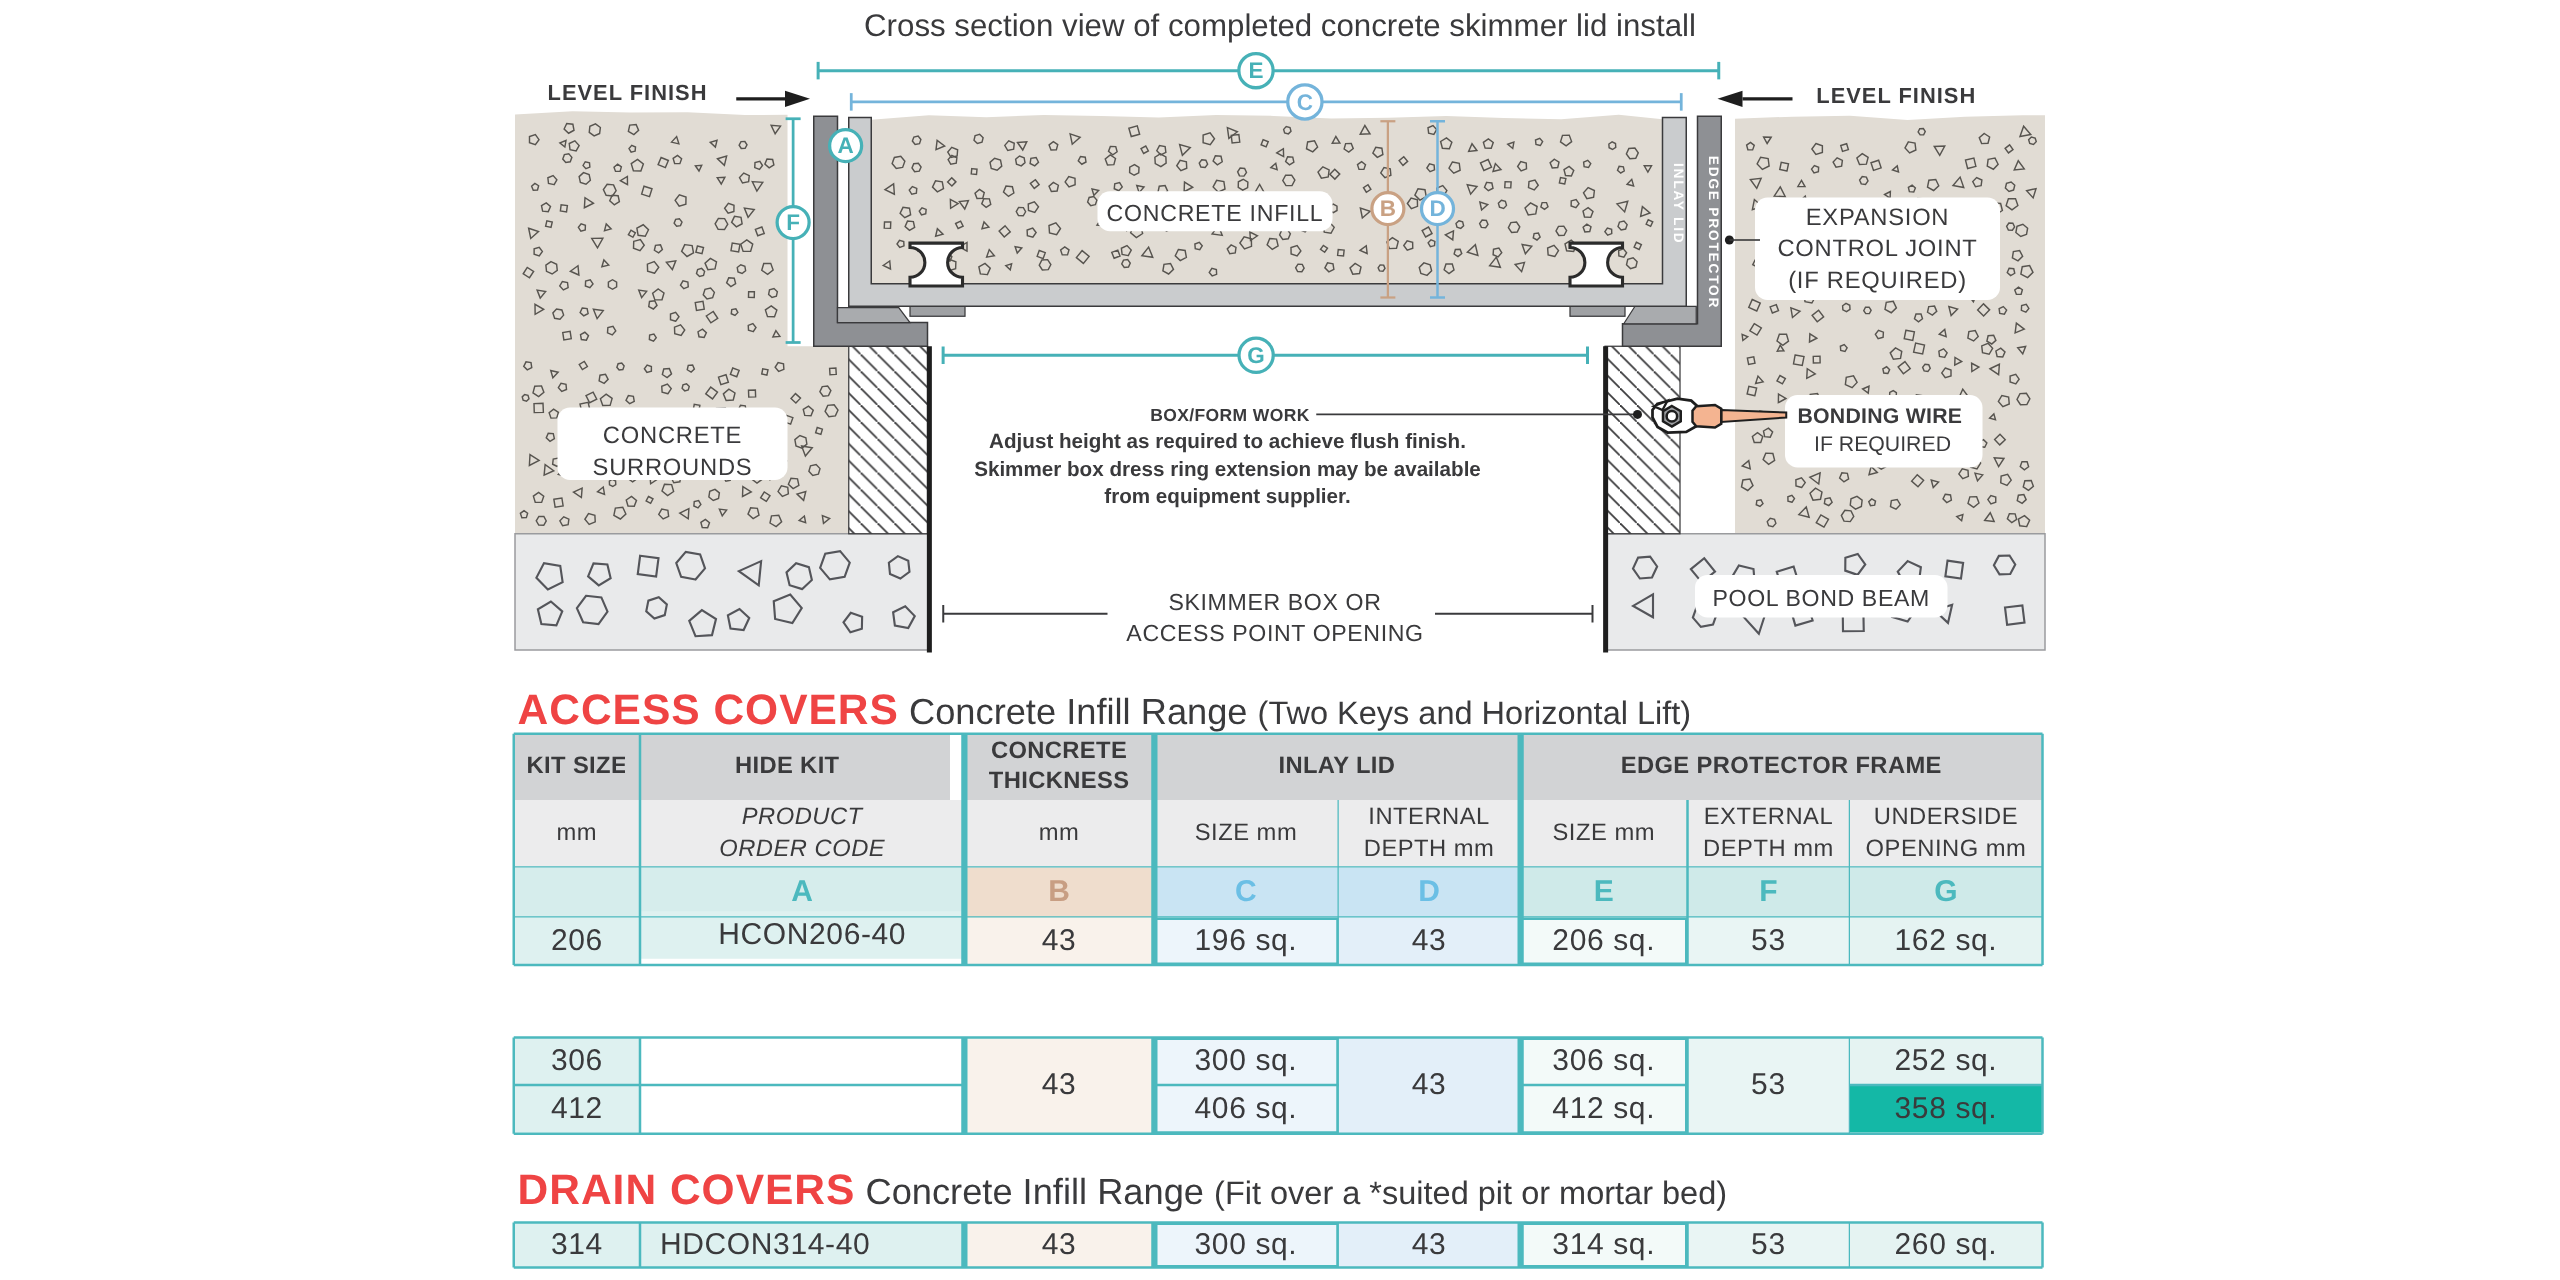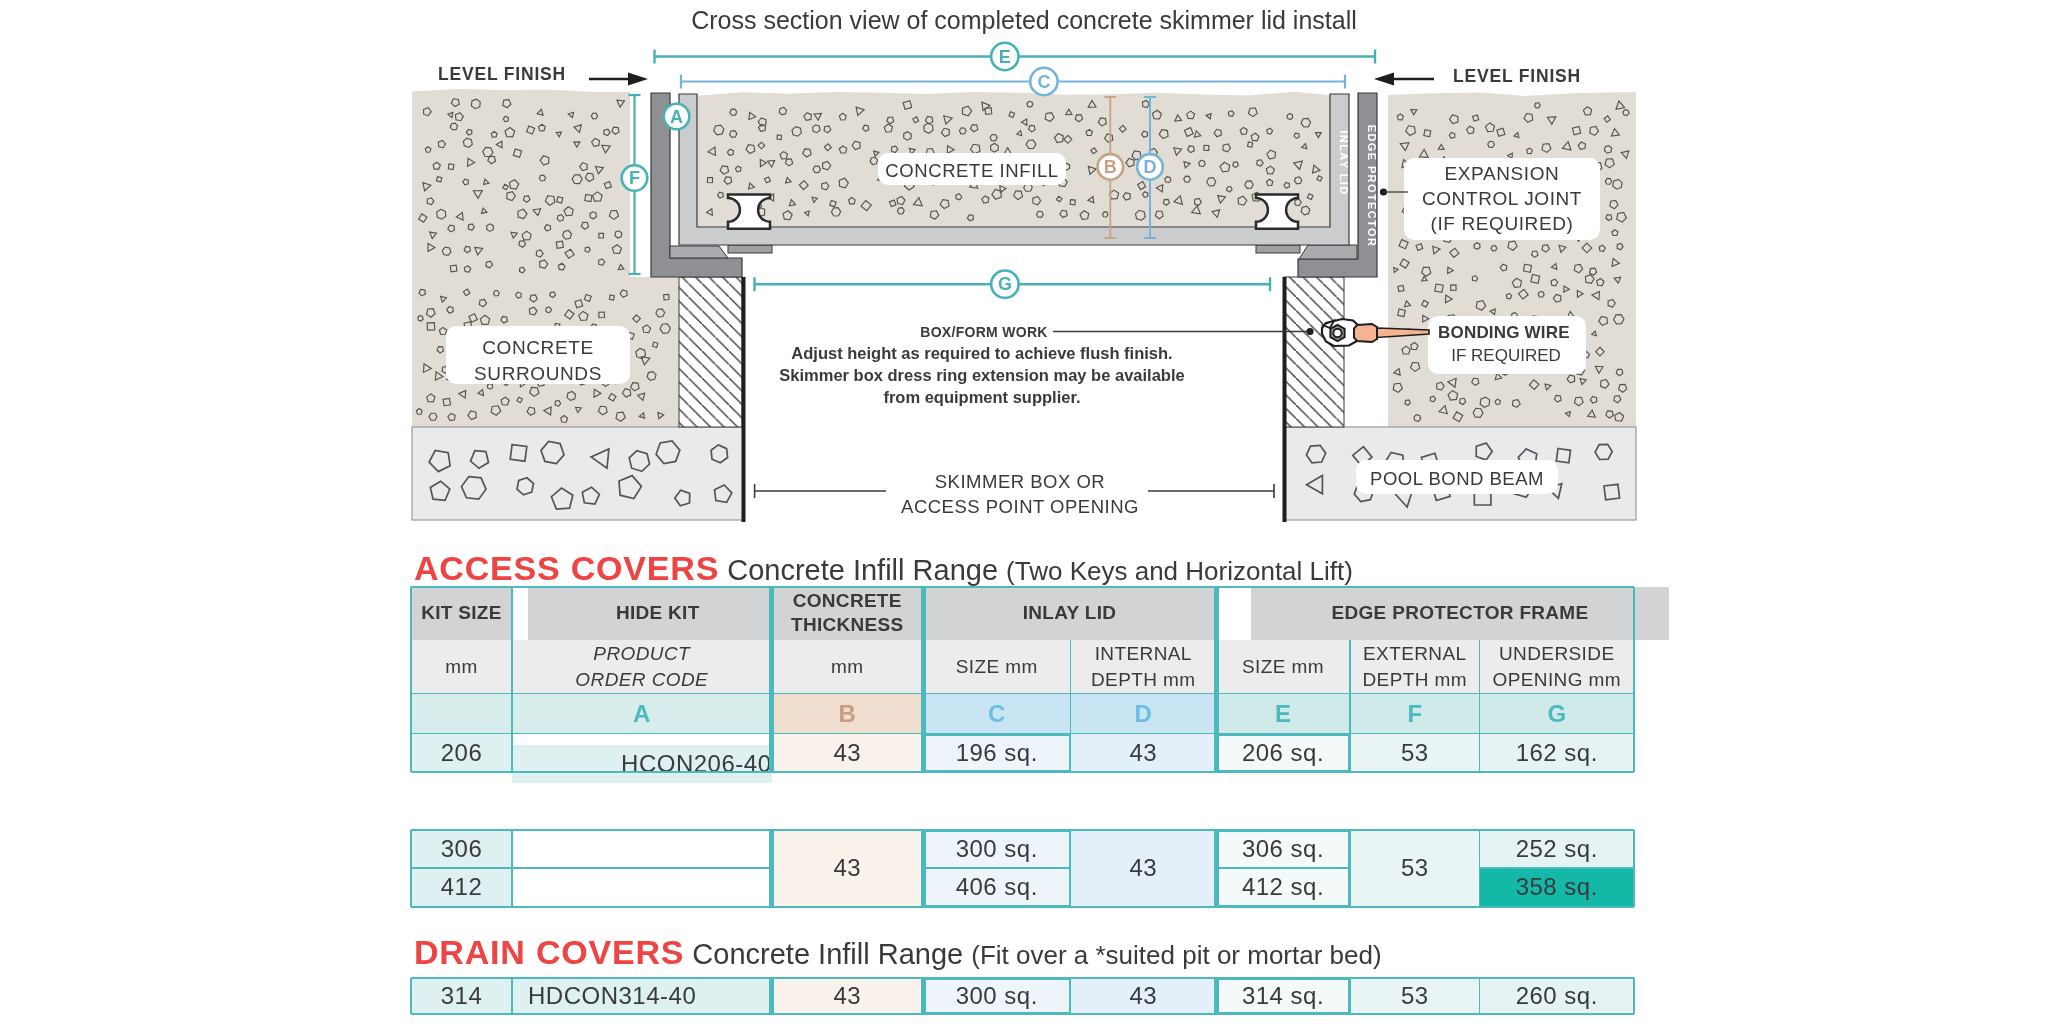--- a/index.html
+++ b/index.html
@@ -767,30 +767,30 @@
       <text x="982" y="380.5" text-anchor="middle" font-size="16.5" font-weight="bold" letter-spacing="0" fill="#3A3A3C">Skimmer box dress ring extension may be available</text>
       <text x="982" y="402.5" text-anchor="middle" font-size="16.5" font-weight="bold" letter-spacing="0" fill="#3A3A3C">from equipment supplier.</text>
       <text x="1438" y="338" text-anchor="start" font-size="17" font-weight="bold" letter-spacing="0.2" fill="#3A3A3C">BONDING WIRE</text>
       <text x="1506" y="361" text-anchor="middle" font-size="17" font-weight="normal" letter-spacing="0" fill="#3A3A3C">IF REQUIRED</text>
       <text x="1339.5" y="163" transform="rotate(90 1339.5 163)" text-anchor="middle" font-size="11" font-weight="bold" letter-spacing="1.4" fill="white">INLAY LID</text>
       <text x="1367.5" y="186" transform="rotate(90 1367.5 186)" text-anchor="middle" font-size="11" font-weight="bold" letter-spacing="1.4" fill="white">EDGE PROTECTOR</text>
     </svg>
 <div class="c" style="left:411px;top:586.5px;width:101px;height:53.5px;background:#D2D3D5;">
       <span class="hb">KIT SIZE</span>
     </div>
-    <div class="c" style="left:528px;top:586.5px;width:259.5px;height:53.5px;background:#D2D3D5;">
+    <div class="c" style="left:500px;top:586.5px;width:259.5px;height:53.5px;background:#D2D3D5;">
       <span class="hb">HIDE KIT</span>
     </div>
     <div class="c" style="left:771.5px;top:586.5px;width:151.5px;height:53.5px;background:#D2D3D5;">
       <span class="hb">CONCRETE<br>THICKNESS</span>
     </div>
     <div class="c" style="left:923px;top:586.5px;width:293px;height:53.5px;background:#D2D3D5;">
       <span class="hb">INLAY LID</span>
     </div>
-    <div class="c" style="left:1251px;top:586.5px;width:418px;height:53.5px;background:#D2D3D5;">
+    <div class="c" style="left:1216px;top:586.5px;width:418px;height:53.5px;background:#D2D3D5;">
       <span class="hb">EDGE PROTECTOR FRAME</span>
     </div>
     <div class="c" style="left:411px;top:640px;width:101px;height:53.5px;background:#ECECED;">
       <span class="hs">mm</span>
     </div>
     <div class="c" style="left:512px;top:640px;width:259.5px;height:53.5px;background:#ECECED;font-style:italic;">
       <span class="hs">PRODUCT<br>ORDER CODE</span>
     </div>
     <div class="c" style="left:771.5px;top:640px;width:151.5px;height:53.5px;background:#ECECED;">
       <span class="hs">mm</span>
@@ -830,21 +830,21 @@
     </div>
     <div class="c" style="left:1350px;top:693.5px;width:129.5px;height:40.0px;background:#CFEAE9;">
       <span class="lt" style="color:#4CB9BE">F</span>
     </div>
     <div class="c" style="left:1479.5px;top:693.5px;width:154.5px;height:40.0px;background:#CFEAE9;">
       <span class="lt" style="color:#4CB9BE">G</span>
     </div>
     <div class="c" style="left:411px;top:733.5px;width:101px;height:38.0px;background:#DEF1F0;">
       <span class="dv">206</span>
     </div>
-    <div class="c" style="left:512px;top:745px;width:259.5px;height:38.0px;background:#DEF1F0;justify-content:flex-end;padding-left:16px;">
+    <div class="c" style="left:512px;top:729px;width:259.5px;height:38.0px;background:#DEF1F0;justify-content:center;padding-left:16px;">
       <span class="dv">HCON206-40</span>
     </div>
     <div class="c" style="left:771.5px;top:733.5px;width:151.5px;height:38.0px;background:#F9F2EB;">
       <span class="dv">43</span>
     </div>
     <div class="c" style="left:923px;top:733.5px;width:147.5px;height:38.0px;background:#EDF5FB;">
       <span class="dv">196 sq.</span>
     </div>
     <div class="c" style="left:1070.5px;top:733.5px;width:145.5px;height:38.0px;background:#E3EFF9;">
       <span class="dv">43</span>

